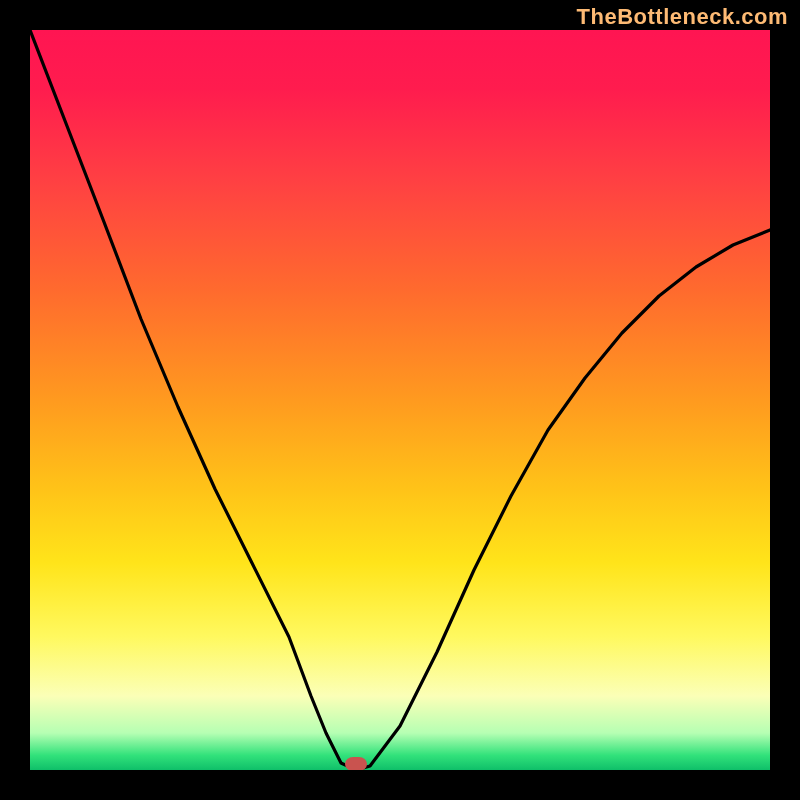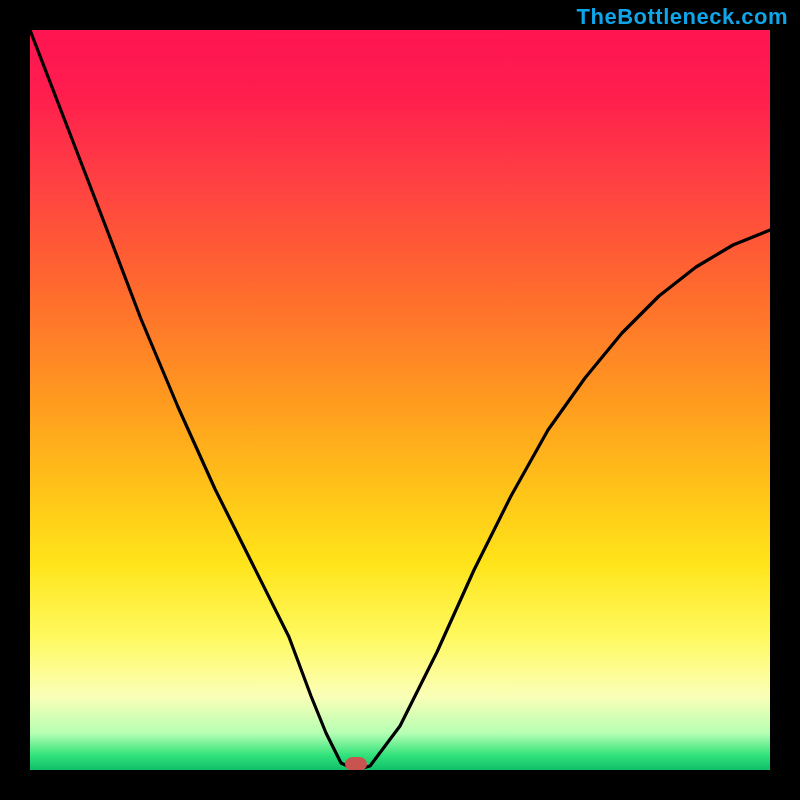--- a/index.html
+++ b/index.html
@@ -14,21 +14,21 @@
   .frame {
     position: relative;
     width: 800px;
     height: 800px;
     background: #000;
   }
   .watermark {
     position: absolute;
     top: 4px;
     right: 12px;
-    color: #0ea5e9;
+    color: #fdba74;
     font-size: 22px;
     font-weight: 600;
     letter-spacing: 0.5px;
     z-index: 20;
   }
   .plot-area {
     position: absolute;
     left: 30px;
     top: 30px;
     width: 740px;

